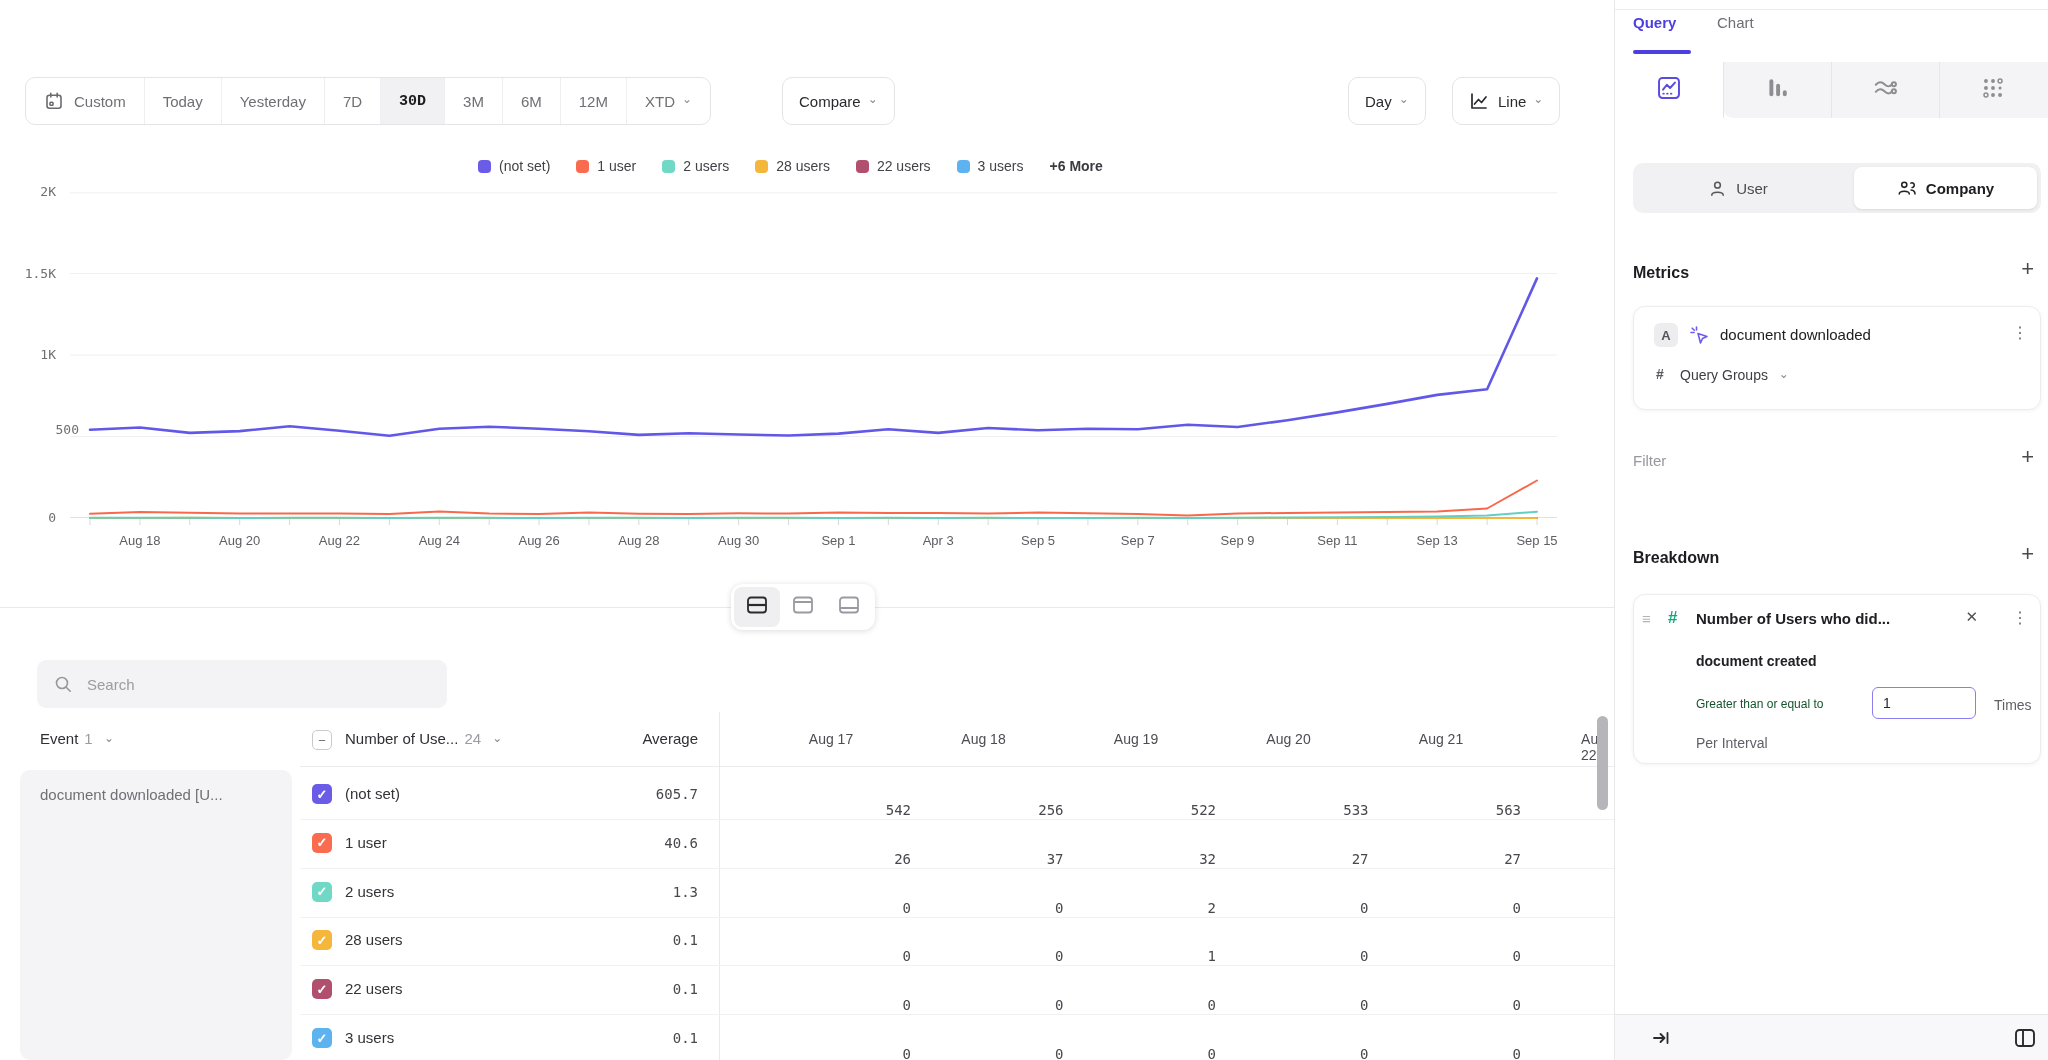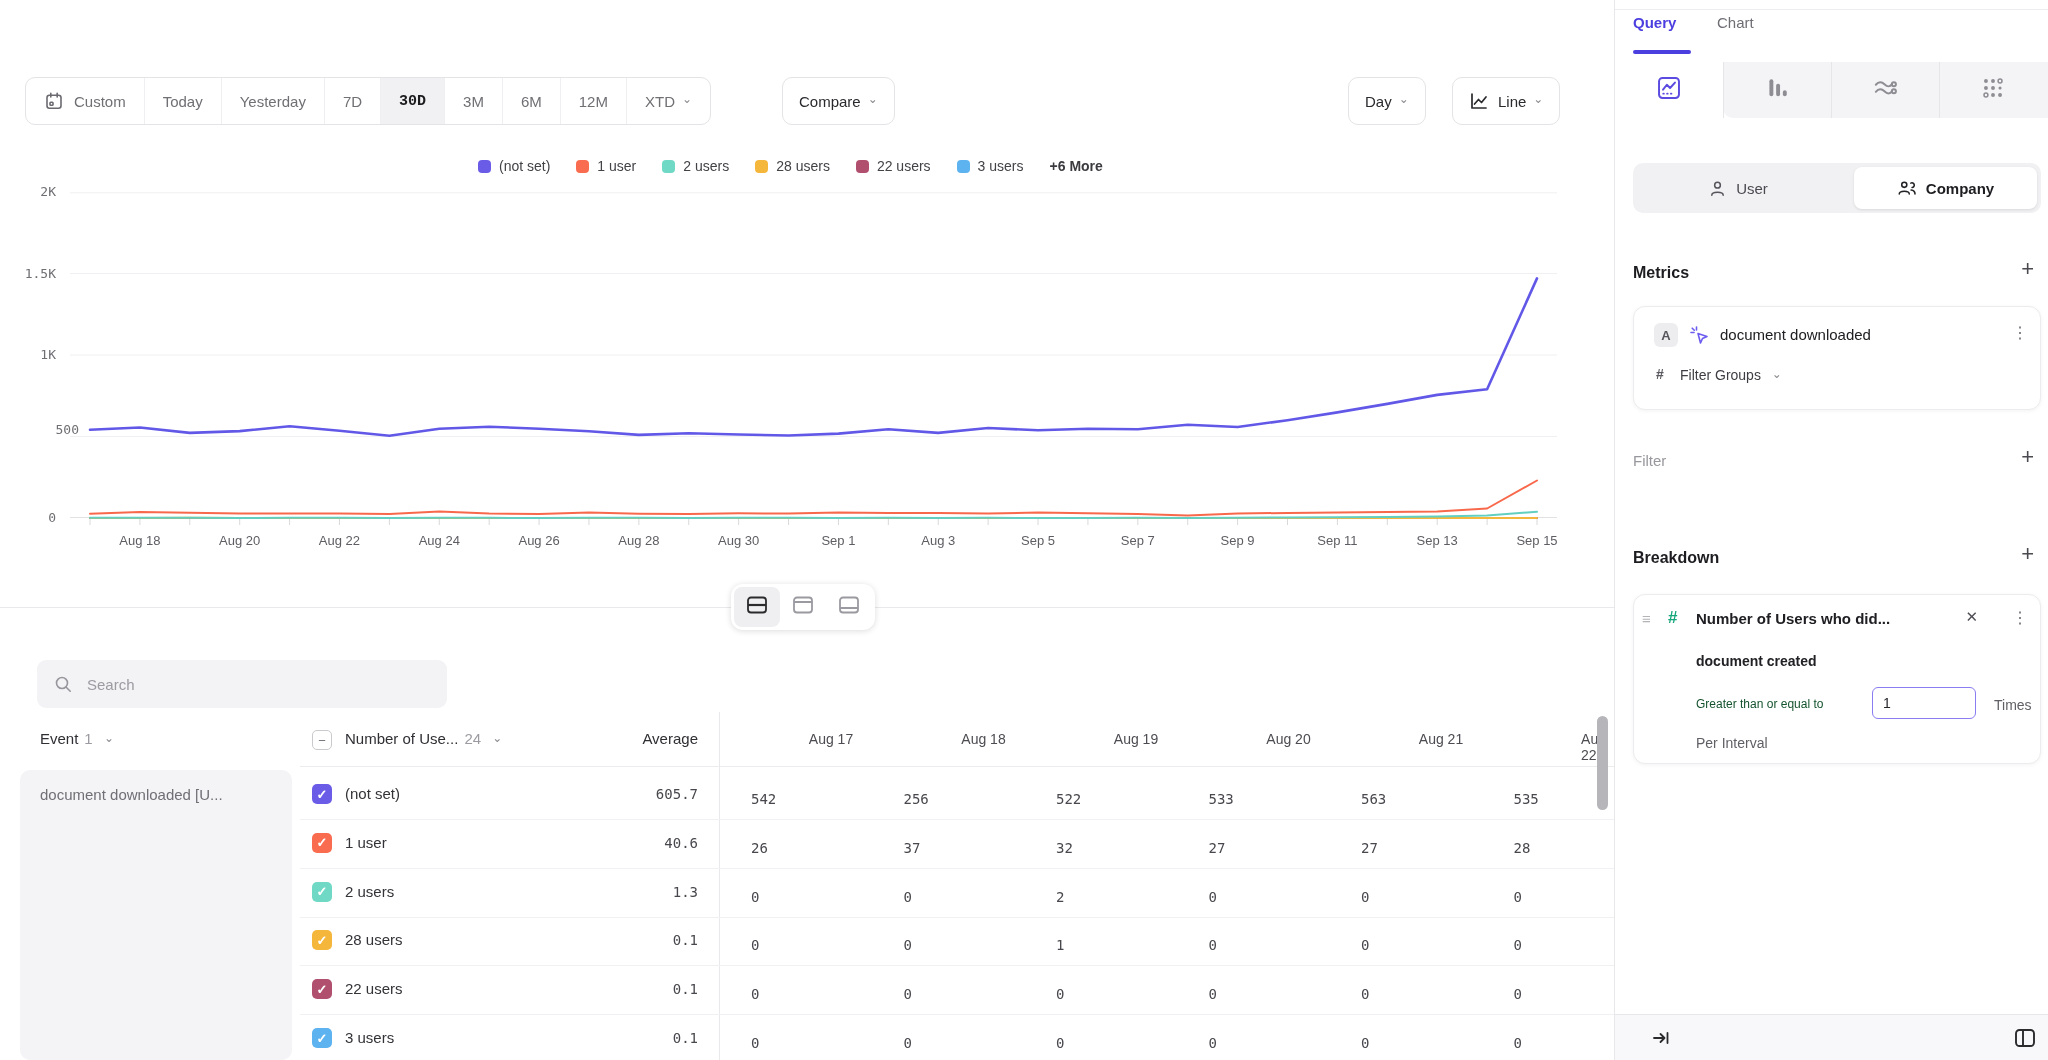--- a/index.html
+++ b/index.html
@@ -57,21 +57,21 @@
   .th-date{position:absolute;top:16px;transform:translateX(-50%);font-size:14px;color:#4c4c52;}
   .head-border{position:absolute;left:300px;top:766px;width:1314px;height:1px;background:#ececee;}
   .vsep{position:absolute;left:719px;top:712px;width:1px;height:348px;background:#e9e9eb;}
   .name-pill{position:absolute;left:20px;top:770px;width:272px;height:290px;background:#f4f4f6;border-radius:10px;}
   .name-pill .nm{height:49px;line-height:49px;padding:0 20px;font-size:15px;color:#6f6f75;white-space:nowrap;overflow:hidden;}
   .trow{position:absolute;left:300px;width:1314px;height:49px;border-bottom:1px solid #f1f1f3;}
   .trow .cb{position:absolute;left:12px;top:14px;}
   .trow .lbl{position:absolute;left:45px;top:15px;font-size:15px;color:#333338;}
   .num{font-family:"DejaVu Sans Mono",monospace;font-size:14px;color:#47474d;}
   .trow .avg{position:absolute;left:240px;top:16px;width:158px;text-align:right;}
-  .cellv{position:absolute;top:21px;width:160px;transform:translateX(-50%);text-align:left;}
+  .cellv{position:absolute;top:32px;width:160px;transform:translateX(-50%);text-align:right;}
   .vscroll{position:absolute;left:1597px;top:716px;width:11px;height:94px;background:#b6b6ba;border-radius:6px;}
 
   
   .sidebar{position:absolute;left:1614px;top:0;width:434px;height:1060px;background:#fff;
     border-left:1px solid #e8e8ea;box-sizing:border-box;}
   .sb-topline{position:absolute;left:0;top:9px;width:434px;height:1px;background:#ededef;}
   .tab{position:absolute;top:14px;font-size:15px;font-weight:700;cursor:pointer;}
   .tab.q{left:18px;color:#4c3fe0;}
   .tab.c{left:102px;color:#6e6e74;font-weight:500;}
   .tab-underline{position:absolute;left:18px;top:50px;width:58px;height:4px;border-radius:3px;background:#4c3fe0;}
@@ -255,21 +255,21 @@
         </svg>
       <div id="xlabels">
           <div class="xlab" style="left: 139.897px;">Aug 18</div>
           <div class="xlab" style="left: 239.69px;">Aug 20</div>
           <div class="xlab" style="left: 339.483px;">Aug 22</div>
           <div class="xlab" style="left: 439.276px;">Aug 24</div>
           <div class="xlab" style="left: 539.069px;">Aug 26</div>
           <div class="xlab" style="left: 638.862px;">Aug 28</div>
           <div class="xlab" style="left: 738.655px;">Aug 30</div>
           <div class="xlab" style="left: 838.448px;">Sep 1</div>
-          <div class="xlab" style="left: 938.241px;">Aug 3</div>
+          <div class="xlab" style="left: 938.241px;">Apr 3</div>
           <div class="xlab" style="left: 1038.03px;">Sep 5</div>
           <div class="xlab" style="left: 1137.83px;">Sep 7</div>
           <div class="xlab" style="left: 1237.62px;">Sep 9</div>
           <div class="xlab" style="left: 1337.41px;">Sep 11</div>
           <div class="xlab" style="left: 1437.21px;">Sep 13</div>
           <div class="xlab" style="left: 1537px;">Sep 15</div>
         </div>
     </div>
 
     <div class="table-divider"></div>
@@ -491,21 +491,21 @@
           <line x1="3" y1="8.5" x2="6" y2="8.5"></line>
             <line x1="8.5" y1="3" x2="8.5" y2="6"></line>
             <line x1="4.2" y1="4.2" x2="6.3" y2="6.3"></line>
           <polygon points="10,9.5 19,12.5 14.5,14.5 12.5,19"></polygon>
         </svg>
       </span>
       <div class="m-title">document downloaded</div>
       <div class="kebab" style="top:16px;">⋮</div>
       <div class="hash-gray">#</div>
       <div class="m-measure">
-        <span>Filter Groups</span>
+        <span>Query Groups</span>
         <span class="chev">⌄</span>
       </div>
     </div>
 
     <div class="sb-h muted" style="top:452px;">Filter</div>
     <div class="plus" style="top:446px;">+</div>
 
     <div class="sb-h" style="top:549px;">Breakdown</div>
     <div class="plus" style="top:543px;">+</div>
     <div class="card" style="top:594px;height:170px;">

